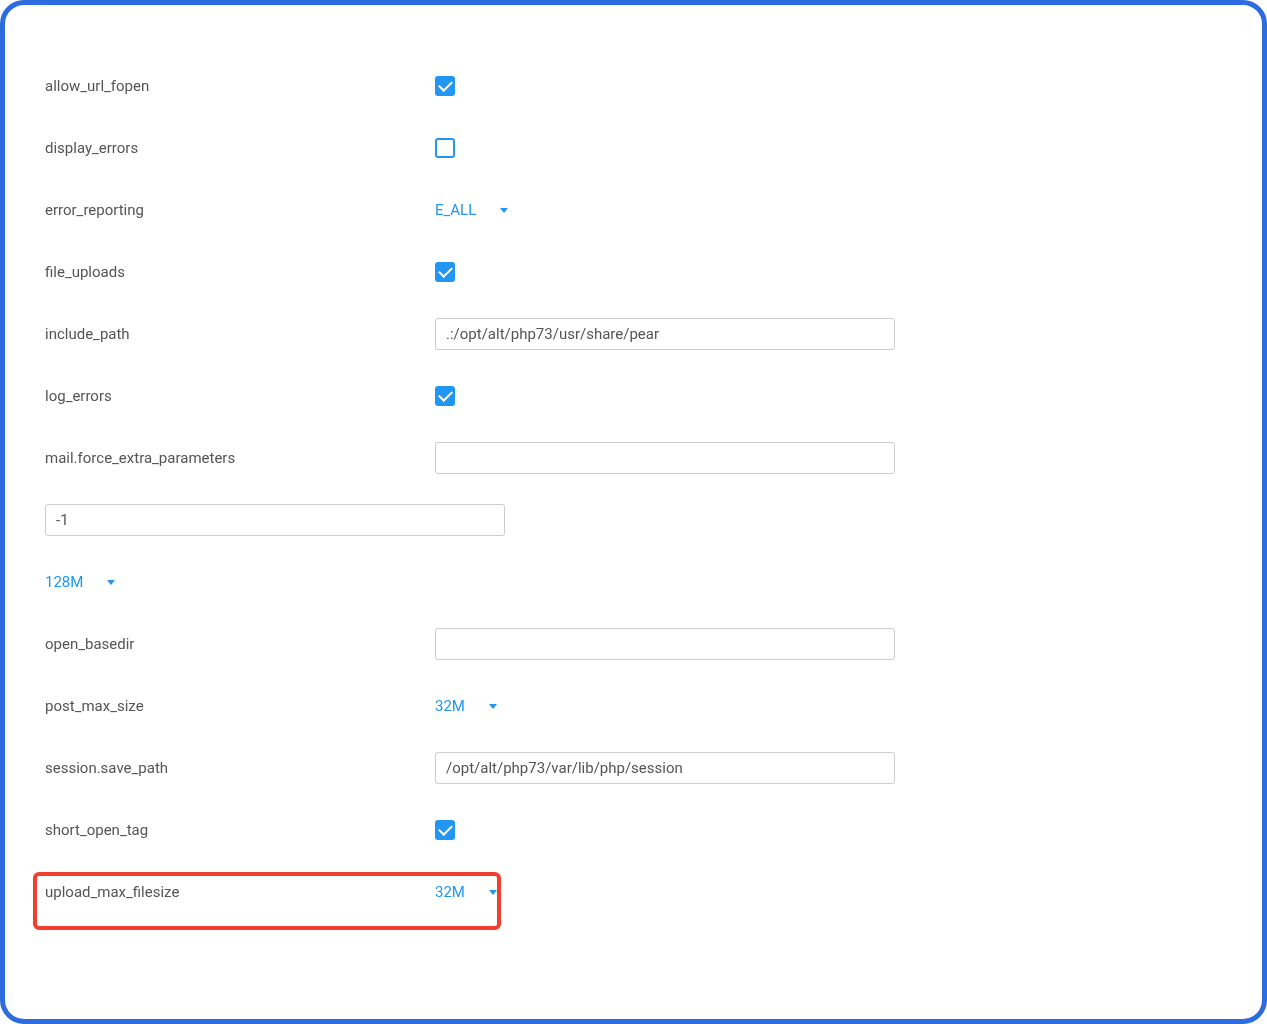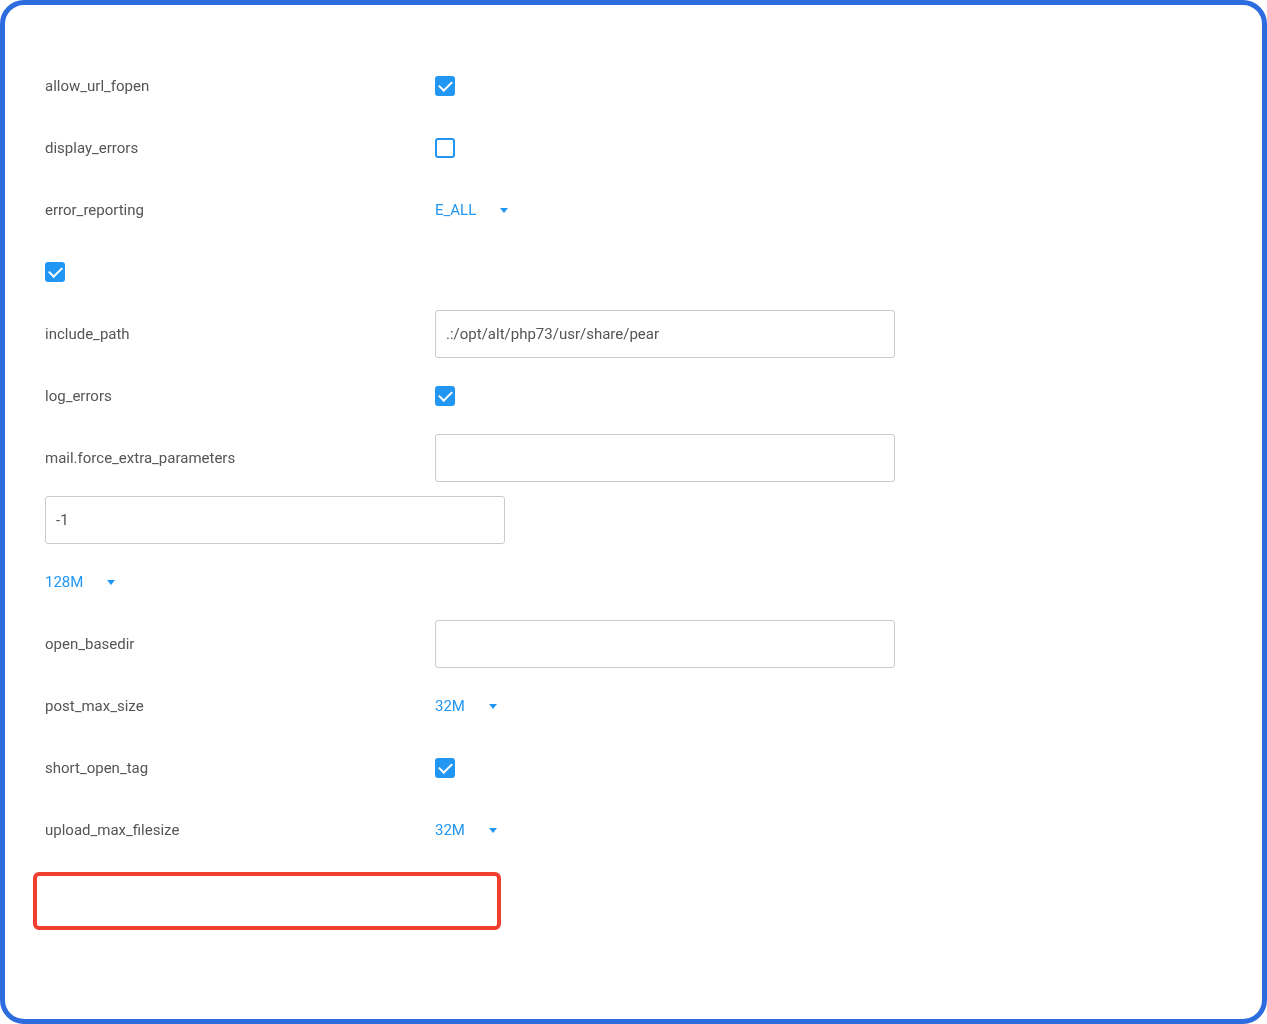--- a/index.html
+++ b/index.html
@@ -75,21 +75,21 @@
       display: inline-block;
       width: 0;
       height: 0;
       border-left: 4px solid transparent;
       border-right: 4px solid transparent;
       border-top: 5px solid #2196f3;
       margin-left: 2px;
     }
     .text-input {
       width: 460px;
-      height: 48px;
+      height: 32px;
       border: 1px solid #ccc;
       border-radius: 3px;
       padding: 0 10px;
       font-size: 15px;
       color: #555;
       font-family: inherit;
       background: #fff;
     }
     .highlight-box {
       position: absolute;
@@ -121,20 +121,21 @@
     <div class="form-label">error_reporting</div>
     <div class="form-control-area">
       <span class="dropdown">
         <span>E_ALL</span>
         <span class="dropdown-caret"></span>
       </span>
     </div>
   </div>
 
   <div class="form-row">
+    <div class="form-label">file_uploads</div>
     <div class="form-control-area">
       <span class="checkbox checked"></span>
     </div>
   </div>
 
   <div class="form-row">
     <div class="form-label">include_path</div>
     <div class="form-control-area">
       <input type="text" class="text-input" value=".:/opt/alt/php73/usr/share/pear" style="">
     </div>
@@ -180,20 +181,26 @@
   <div class="form-row">
     <div class="form-label">post_max_size</div>
     <div class="form-control-area">
       <span class="dropdown">
         <span>32M</span>
         <span class="dropdown-caret"></span>
       </span>
     </div>
   </div>
 
+  <div class="form-row">
+    <div class="form-label">session.save_path</div>
+    <div class="form-control-area">
+      <input type="text" class="text-input" value="/opt/alt/php73/var/lib/php/session" style="">
+    </div>
+  </div>
 
   <div class="form-row">
     <div class="form-label">short_open_tag</div>
     <div class="form-control-area">
       <span class="checkbox checked"></span>
     </div>
   </div>
 
   <div class="form-row">
     <div class="form-label">upload_max_filesize</div>

